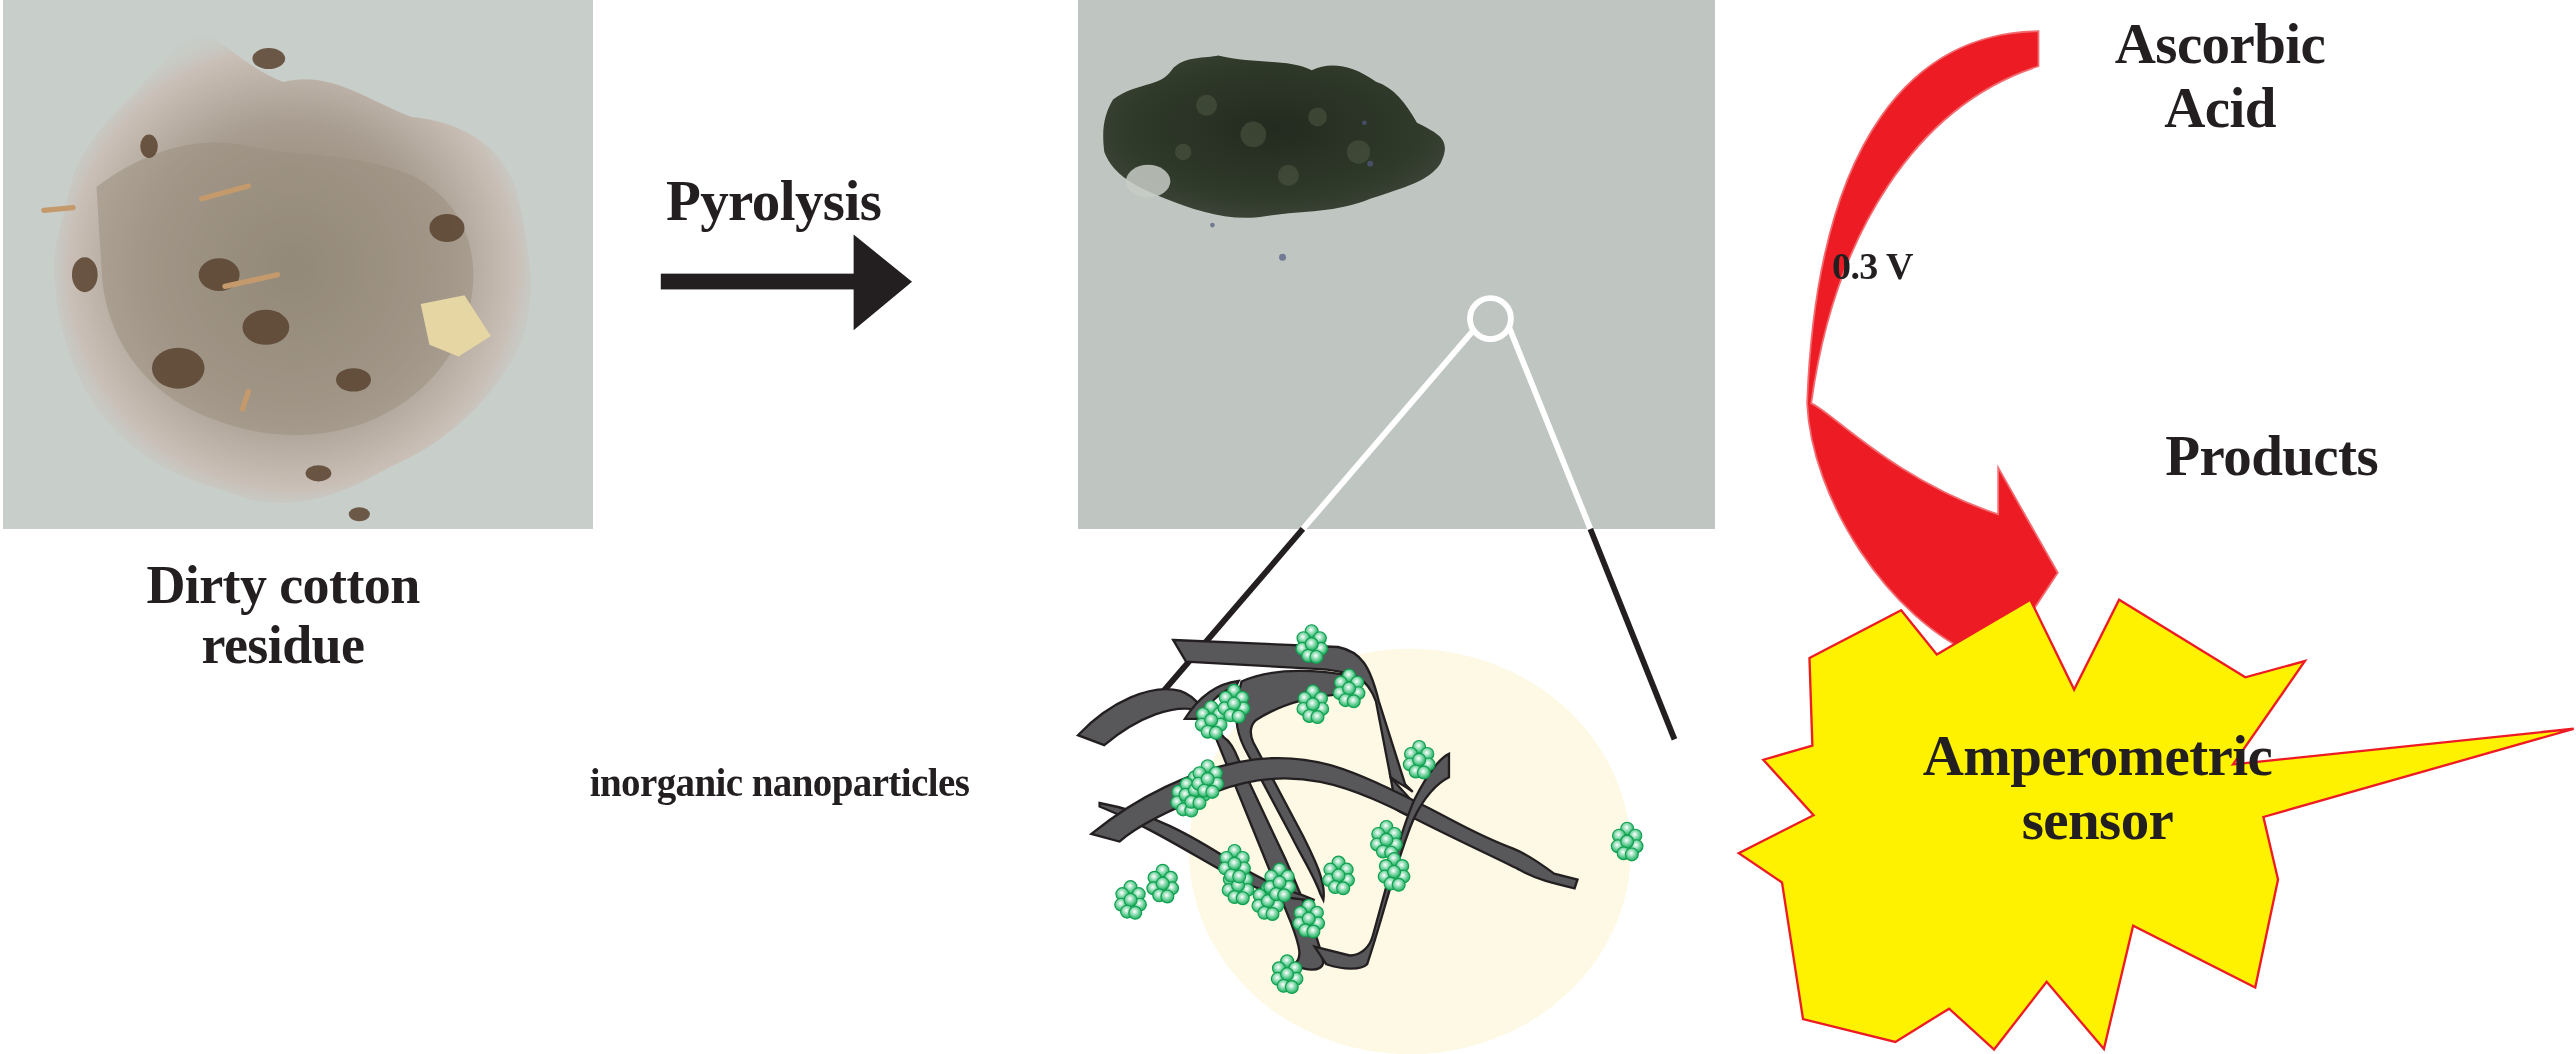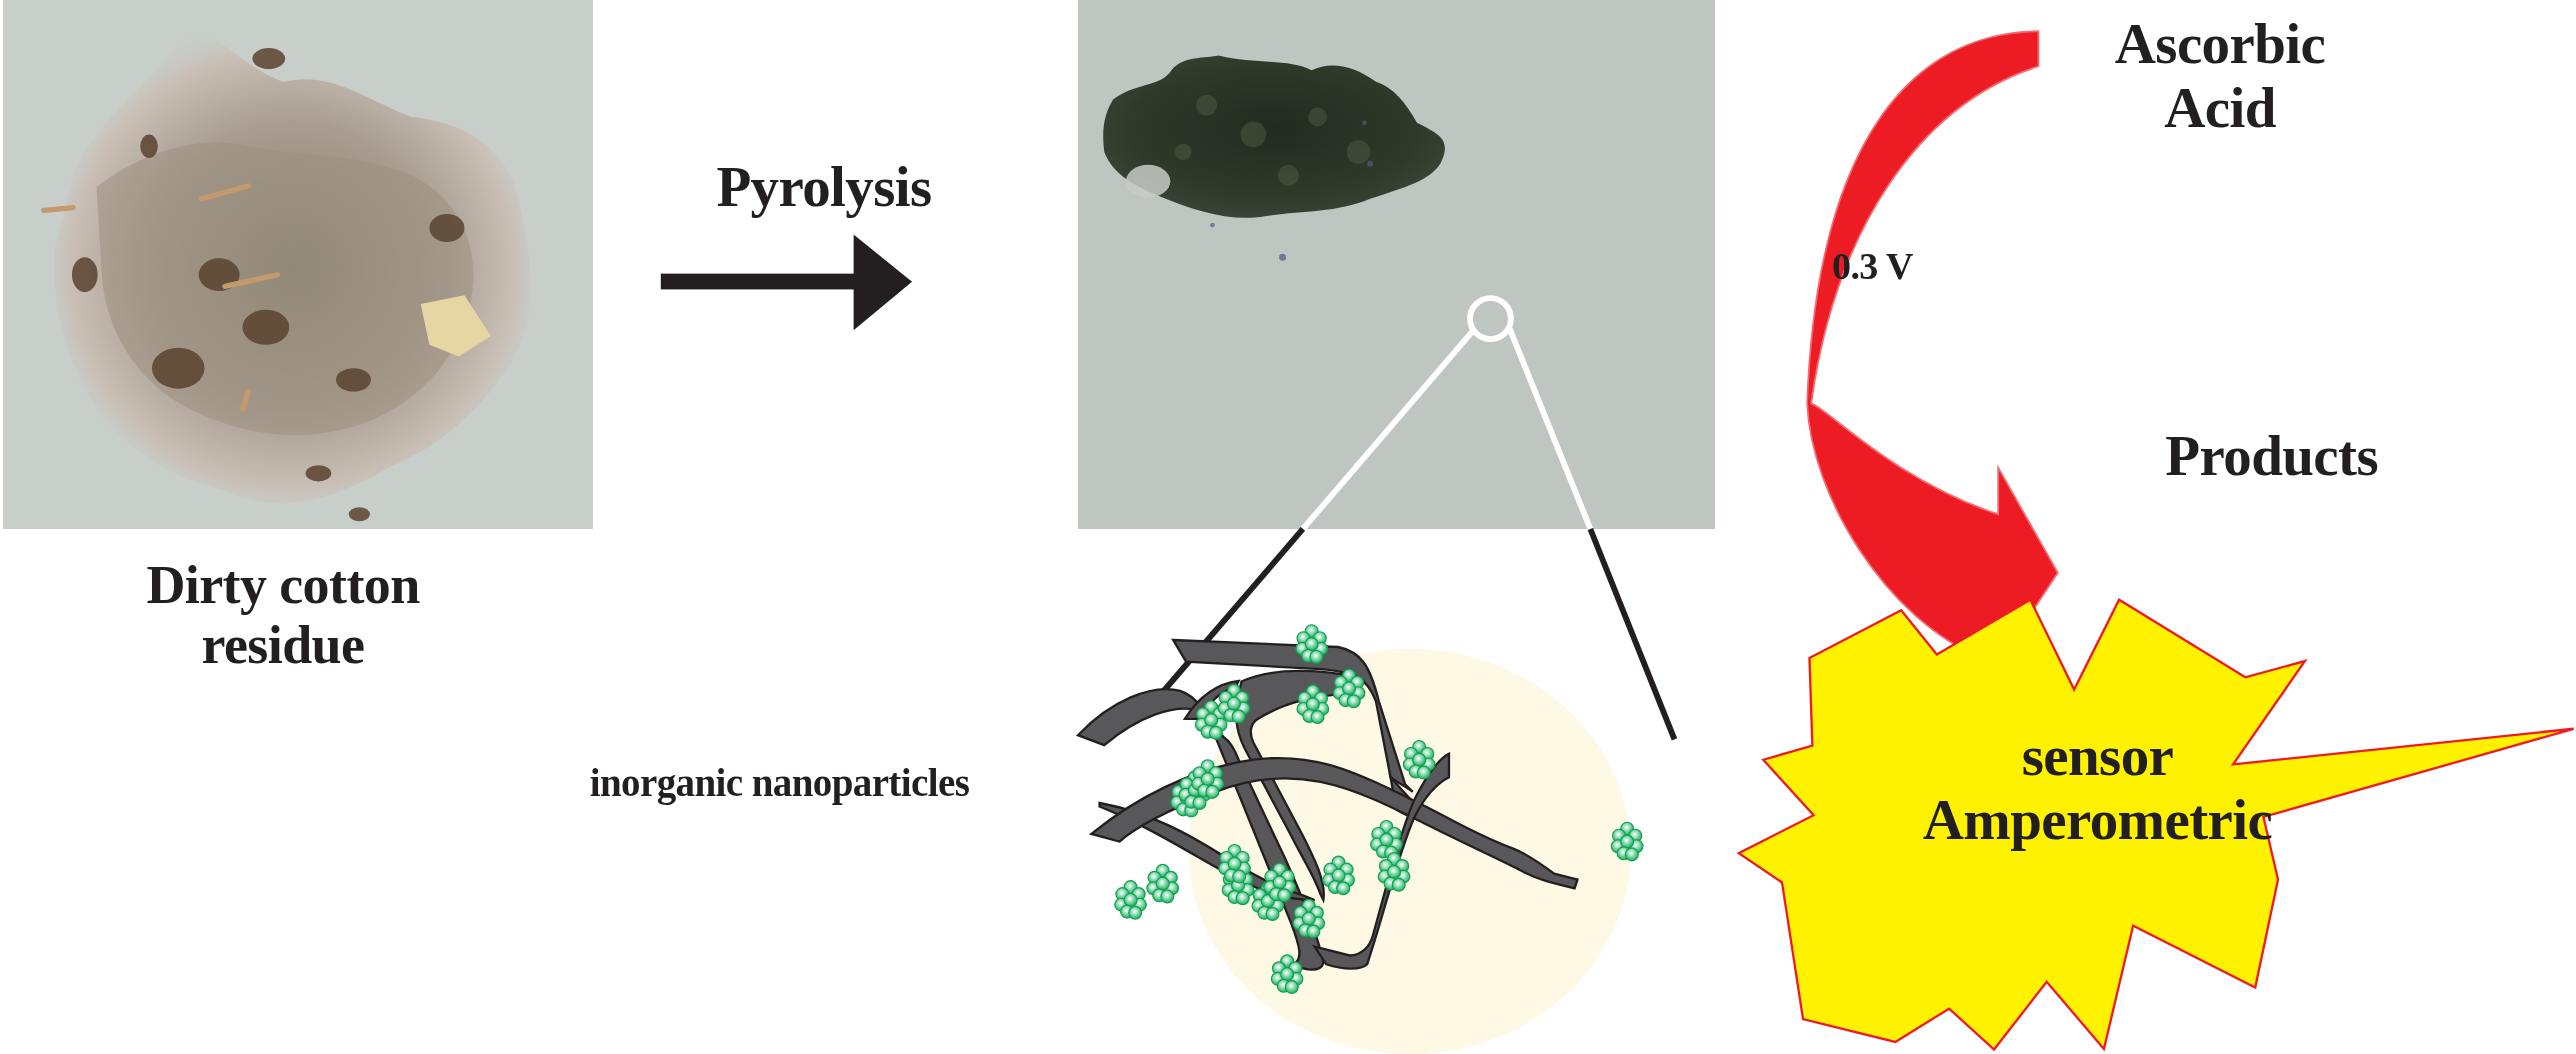--- a/index.html
+++ b/index.html
@@ -43,21 +43,21 @@
       <line x1="420" y1="670" x2="410" y2="700"></line>
     </g>
     <path d="M715,520 L790,505 L835,575 L780,610 L730,590 Z" fill="#e6d6a4"></path>
   </svg>
 </div>
 <div class="abs label" style="left:32px; top:555px; width:502px; font-size:54px;">
   <div>Dirty cotton</div>
   <div>residue</div>
 </div>
 
-<div class="abs label" style="left:666px; top:155px; width:316px; font-size:57px; text-align:center;">Pyrolysis</div>
+<div class="abs label" style="left:666px; top:169px; width:316px; font-size:57px; text-align:left;">Pyrolysis</div>
 <svg width="2576" height="1055" style="pointer-events:none;" viewBox="0 0 4409 1805">
   <g>
     <rect x="1131" y="468" width="332" height="27" fill="#231f20"></rect>
     <polygon points="1461,401 1561,482 1461,565" fill="#231f20"></polygon>
   </g>
 </svg>
 
 <div class="abs" style="left:1078px; top:0px; width:637px; height:529px; background:#bfc6c2; overflow:hidden;">
   <svg width="637" height="529" viewBox="0 0 1090 905">
     <defs>
@@ -166,16 +166,16 @@
 </div>
 <div class="abs label" style="left:1832px; top:245px; width:129px; font-size:38px; text-align:left;">0.3 V</div>
 <div class="abs label" style="left:2074px; top:424px; width:304px; font-size:57px; text-align:right;">Products</div>
 
 <svg width="2576" height="1055" style="pointer-events:none;" viewBox="0 0 4409 1805">
   <g>
     <polygon points="3097,1126 3254,1044 3315,1120 3475,1026 3550,1180 3627,1026 3843,1159 3945,1131 3822,1308 4405,1247 3874,1398 3899,1505 3860,1690 3651,1584 3601,1795 3503,1680 3413,1796 3336,1726 3244,1783 3086,1744 3050,1510 2976,1460 3104,1395 3018,1300 3102,1276" fill="#fff200" stroke="#ed1c24" stroke-width="4" transform="translate(0,0)"></polygon>
   </g>
 </svg>
 <div class="abs label" style="left:1852px; top:724px; width:491px; font-size:57px;">
+  <div>Amperometric</div>
   <div>sensor</div>
-  <div>Amperometric</div>
 </div>
 
 
 </body></html>

